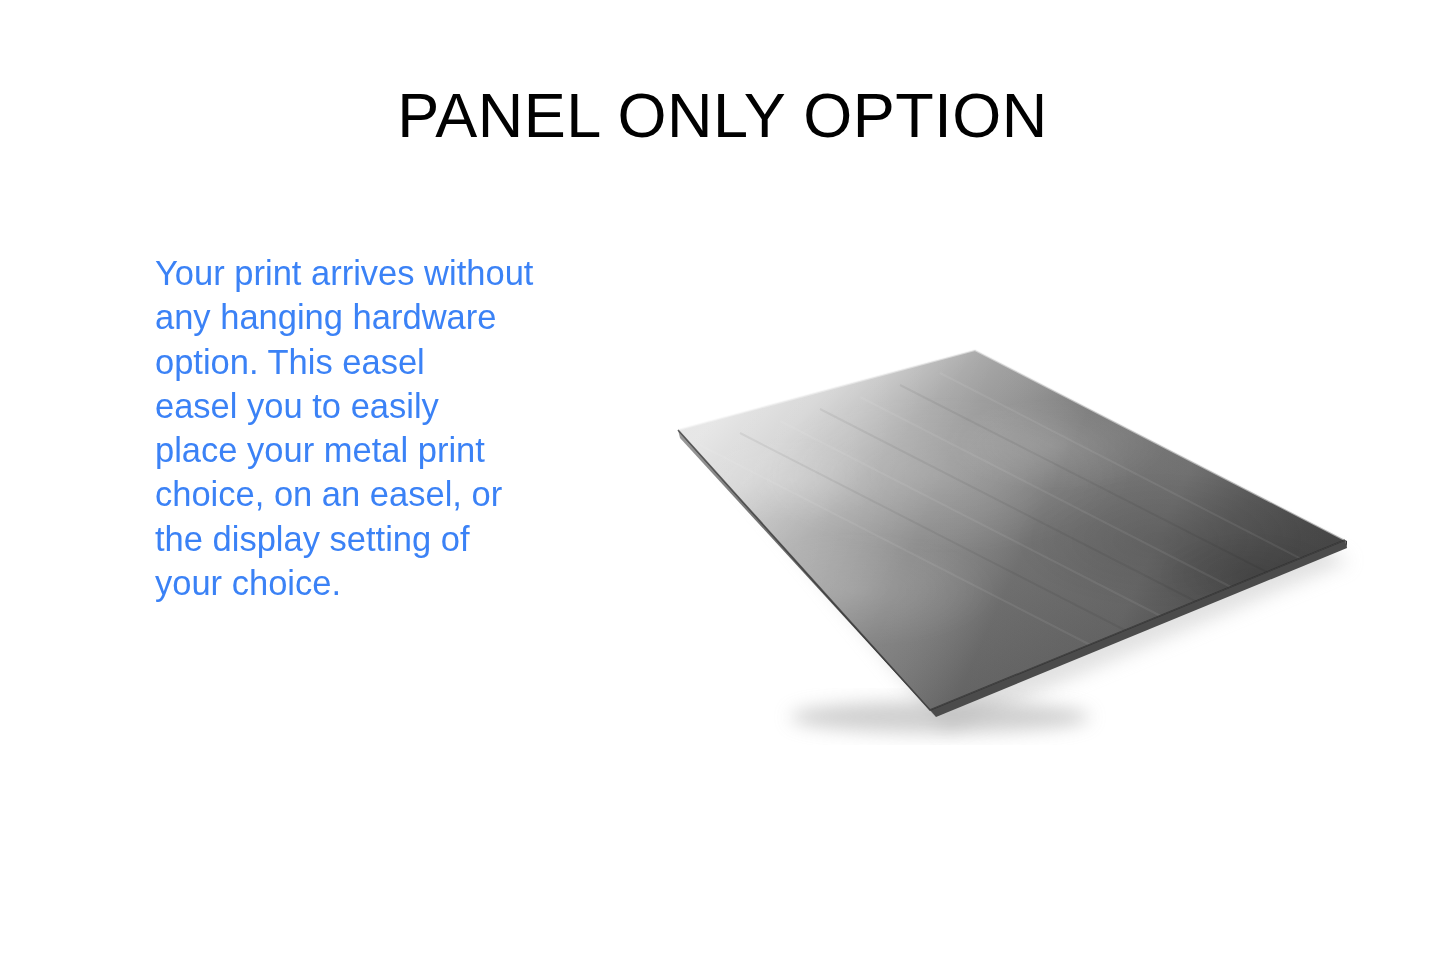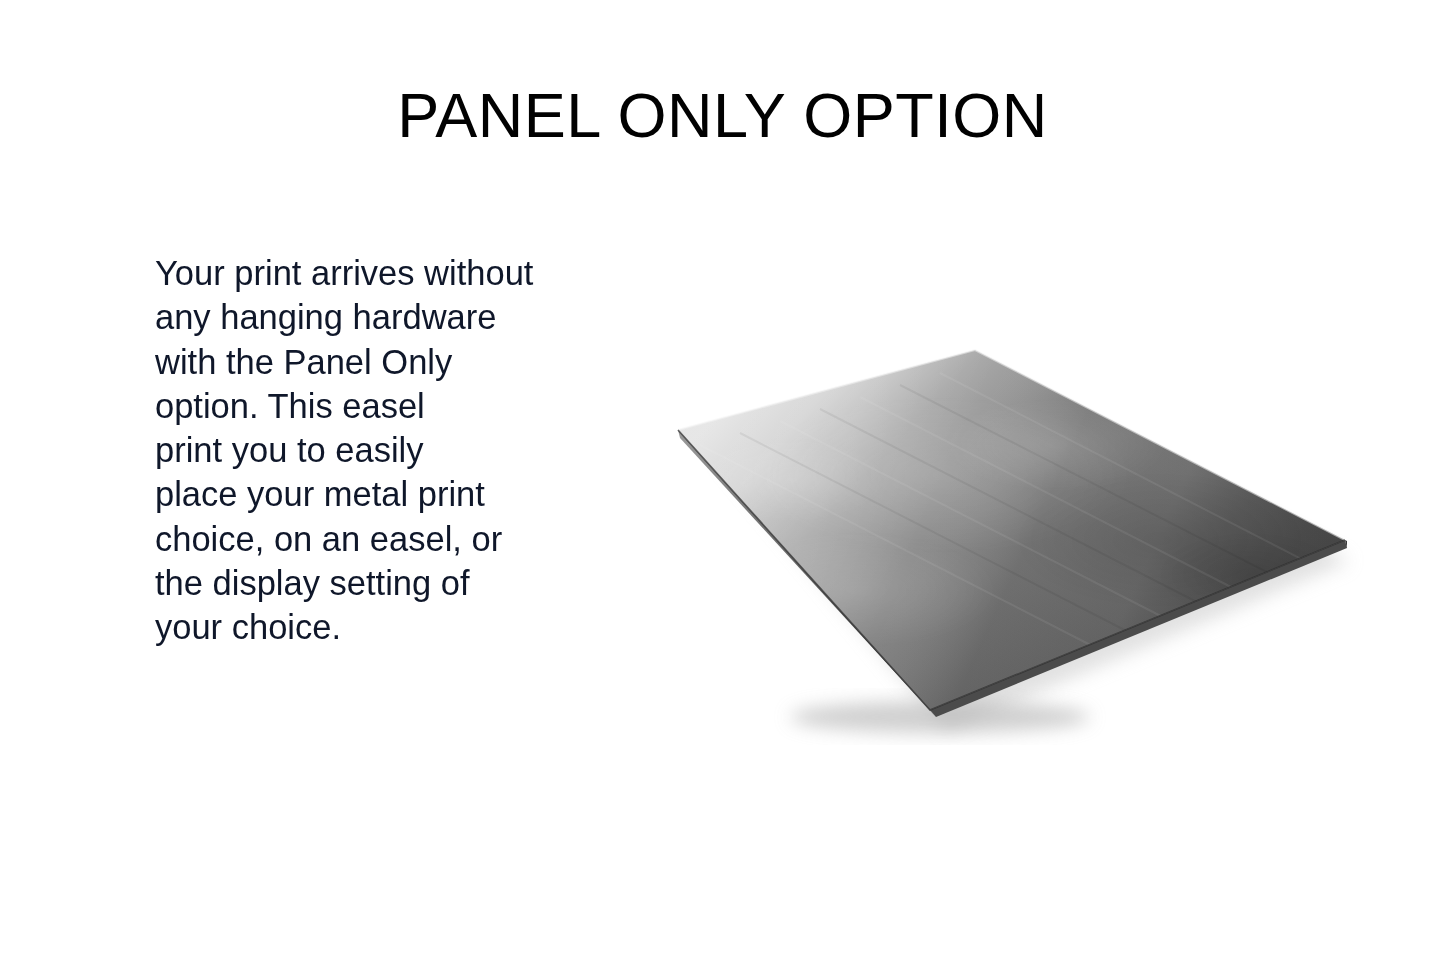--- a/index.html
+++ b/index.html
@@ -37,21 +37,21 @@
 
   
   #body-text {
     position: absolute;
     left: 155px;
     top: 251px;
     width: 430px;
     font-size: 34.5px;
     line-height: 44.3px;
     font-weight: 400;
-    color: #0f172a;
+    color: #3b82f6;
     text-align: left;
   }
   #body-text .line { display: block; white-space: nowrap; }
 
   
   #panel-figure {
     position: absolute;
     left: 640px;
     top: 325px;
     width: 740px;
@@ -62,23 +62,22 @@
 </head>
 <body>
 
 <div id="slide">
 
   <div id="slide-title">PANEL ONLY OPTION</div>
 
   <div id="body-text">
     <span class="line">Your print arrives without</span>
     <span class="line">any hanging hardware</span>
-    <span class="line">with the Panel Only</span>
     <span class="line">option. This easel</span>
-    <span class="line">print you to easily</span>
+    <span class="line">easel you to easily</span>
     <span class="line">place your metal print</span>
     <span class="line">choice, on an easel, or</span>
     <span class="line">the display setting of</span>
     <span class="line">your choice.</span>
   </div>
 
   <div id="panel-figure">
     <svg viewBox="0 0 740 420" xmlns="http://www.w3.org/2000/svg">
       <defs>
 

